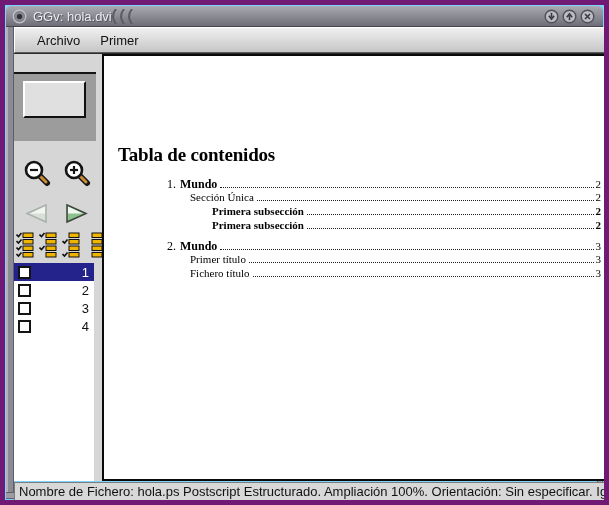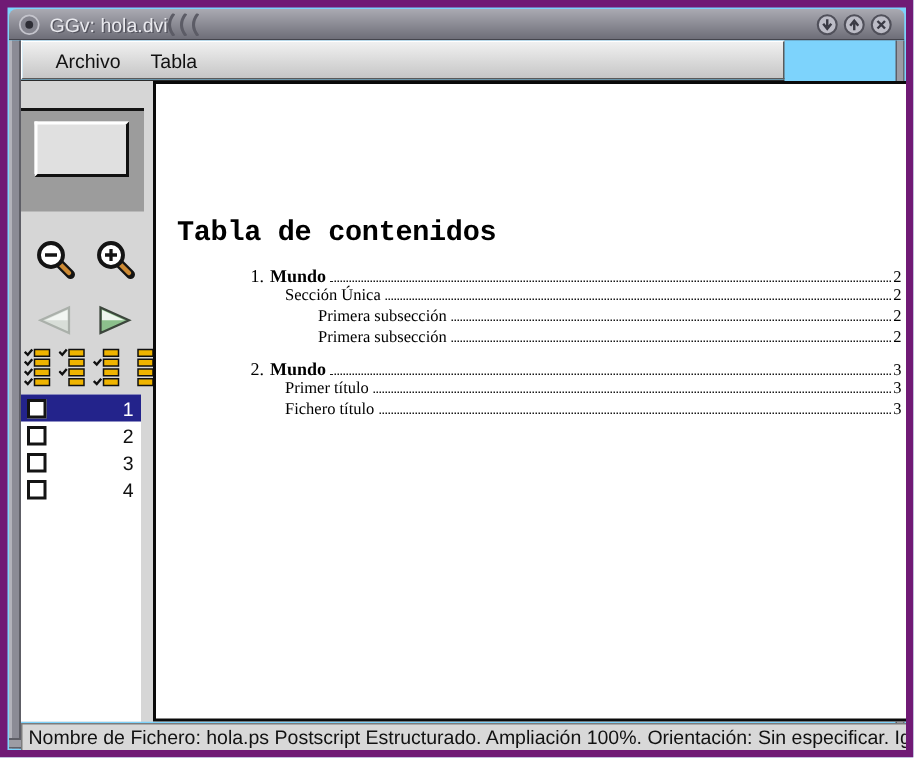--- a/index.html
+++ b/index.html
@@ -39,21 +39,21 @@
     position:absolute; right:1px; top:22px; bottom:1px; width:6px;
     background:linear-gradient(90deg,#5e5e66 0 1px,#9c9ca4 1px 5px,#6a6a72 5px);
   }
   .frame-bottom {
     position:absolute; left:1px; right:1px; bottom:1px; height:7px;
     background:linear-gradient(#5e5e66 0 1px,#9c9ca4 1px 6px,#60606a 6px);
   }
 
   
   .menubar {
-    position:absolute; left:9px; top:22px; width:509px; height:26px;
+    position:absolute; left:9px; top:22px; width:594px; height:26px;
     background:linear-gradient(#f0f0f0,#c6c6c6);
     border:1px solid; border-color:#ffffff #5a5a5a #5a5a5a #ffffff;
     box-shadow:0 1px 0 #2c2c2c;
     padding-left:12px;
     display:flex; align-items:center;
   }
   .menu-item {
     font-size:13px; color:#111; padding:3px 10px; cursor:pointer; white-space:nowrap;
   }
 
@@ -90,31 +90,31 @@
   }
   .page-num { margin-left:auto; margin-right:5px; }
 
   
   .mainview {
     position:absolute; left:88px; top:0; right:0; height:100%;
     background:#ffffff; border:2px solid #0a0a0a;
   }
   .doc-heading {
     position:absolute; left:14px; top:88px;
-    font-family:Liberation Mono, monospace;
+    font-family:Liberation Serif, serif;
     font-size:19px; font-weight:bold; color:#000; letter-spacing:-0.2px;
   }
   .toc {
     position:absolute; left:63px; right:5px; top:121px;
     font-family:"Liberation Serif", serif; color:#000;
   }
   .toc-row { display:flex; align-items:baseline; height:14px; font-size:11px; }
   .toc-row.lvl1 { font-size:12px; }
   .toc-row.lvl2 { padding-left:23px; }
-  .toc-row.lvl3 { padding-left:45px; }
+  .toc-row.lvl3 { padding-left:45px;font-weight:bold; }
   .toc-row.group-gap { margin-top:6px; }
   .toc-prefix:not(:empty) { margin-right:4px; }
   .toc-title.bold { font-weight:bold; }
   .toc-leader { flex:1; border-bottom:1px dotted #1a1a1a; margin:0 2px 3px 3px; }
   .toc-page { font-size:11px; }
 
   
   .statusbar {
     position:absolute; left:9px; top:477px; width:594px; height:20px;
     background:#d8d8d8;
@@ -162,21 +162,21 @@
       </svg>
     </div>
   </div>
 
   <div class="frame-left"></div>
   <div class="frame-right"></div>
   <div class="frame-bottom"></div>
 
   <div class="menubar">
     <span class="menu-item">Archivo</span>
-    <span class="menu-item">Tabla</span>
+    <span class="menu-item">Primer</span>
   </div>
 
   <div class="content">
 
     <div class="sidebar">
 
       <div class="thumb-panel">
         <div class="thumb"></div>
       </div>
 

